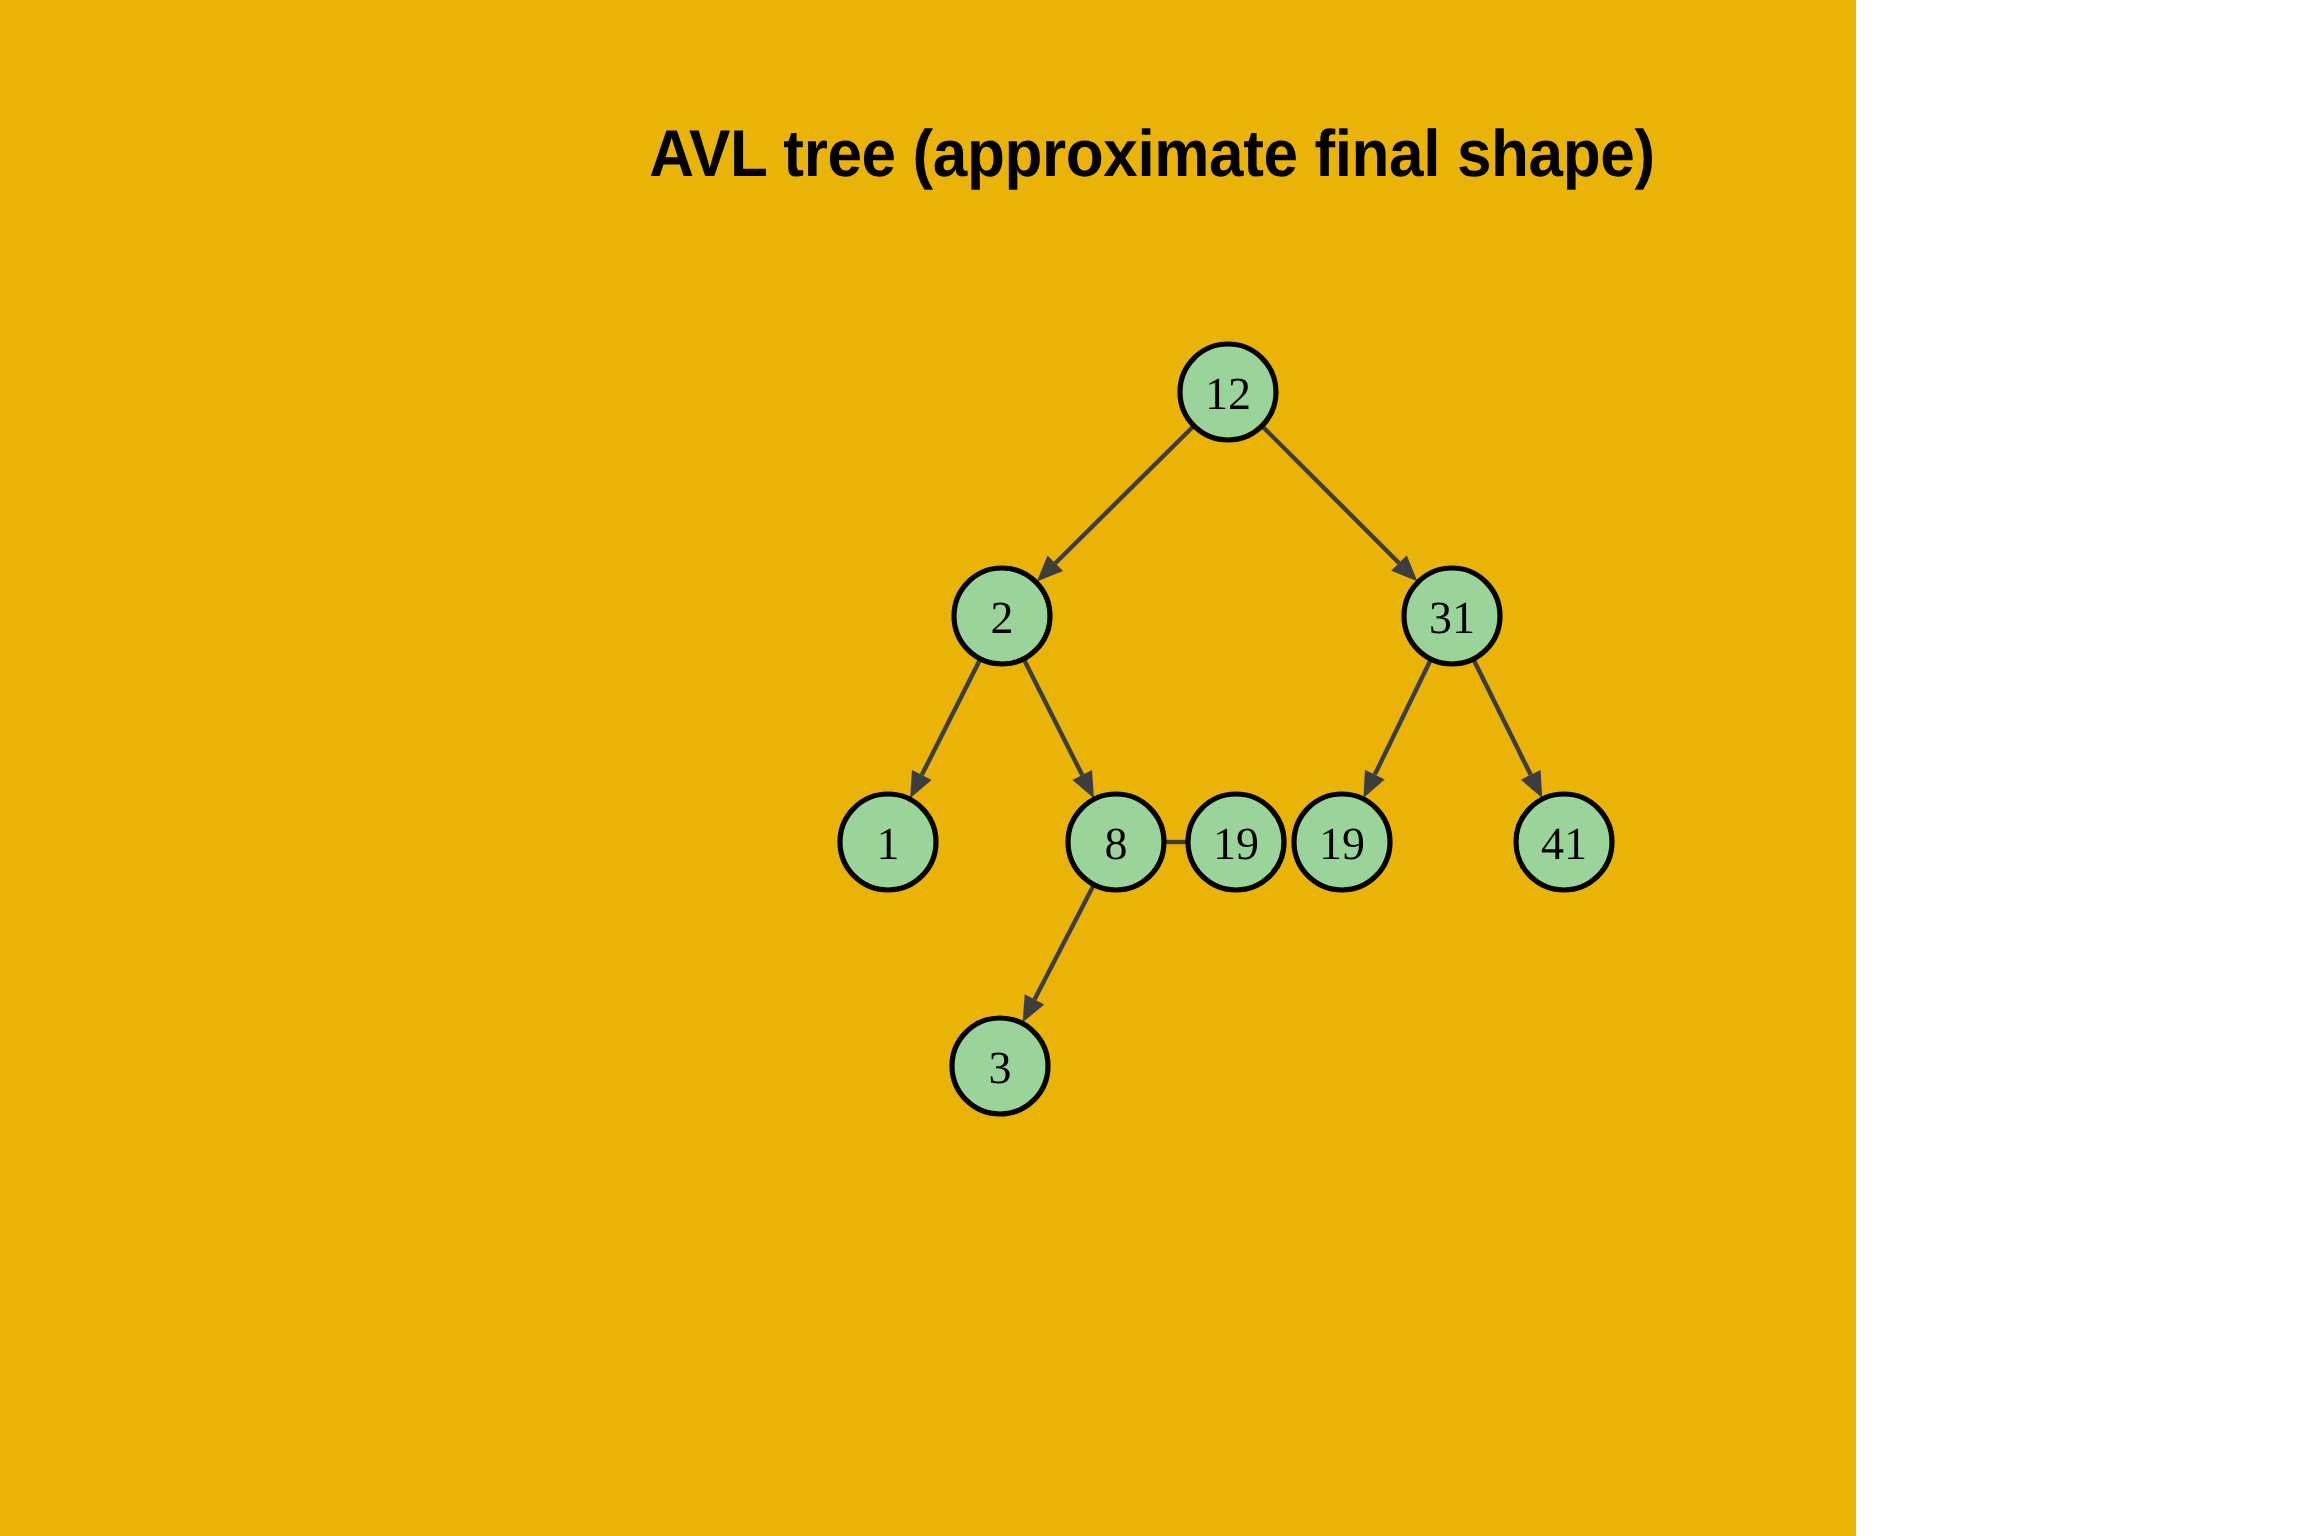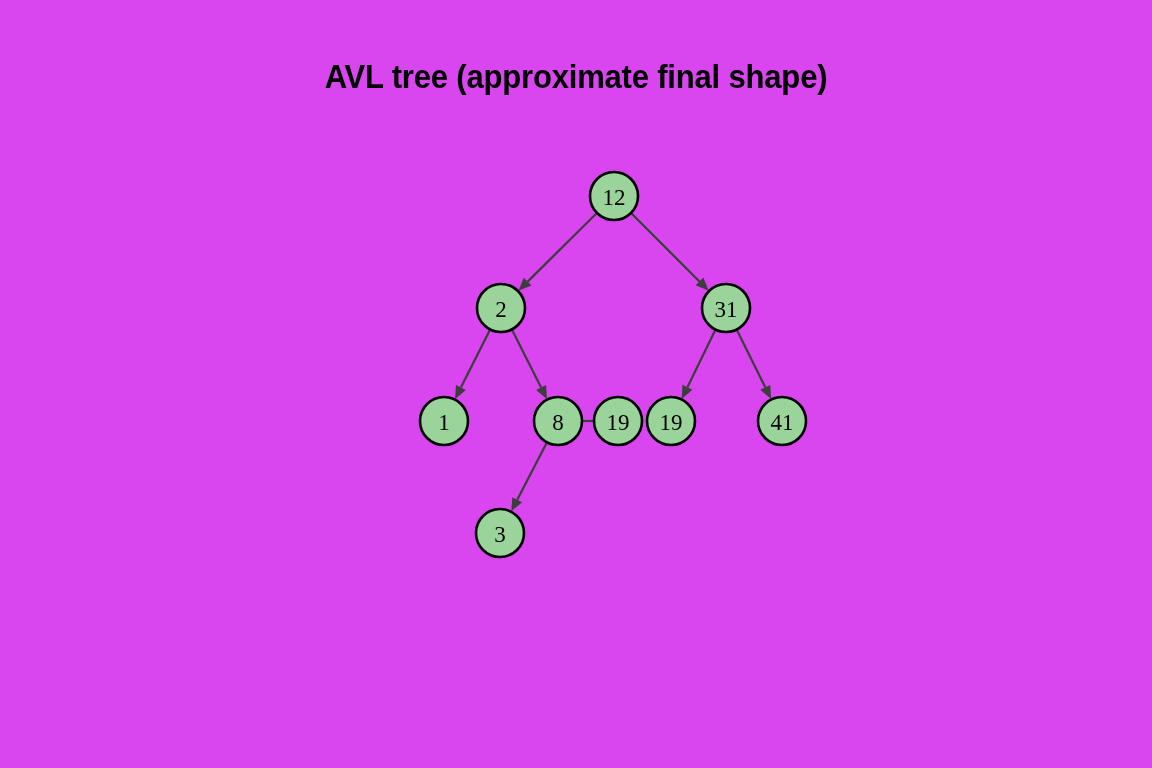--- a/index.html
+++ b/index.html
@@ -8,23 +8,23 @@
     background: #ffffff;
   }
   body {
     width: 1152px;
     height: 768px;
     overflow: hidden;
     font-family: "Liberation Sans", sans-serif;
   }
   #canvas {
     position: relative;
-    width: 1152px;
+    width: 928px;
     height: 768px;
-    background: #d946ef;
+    background: #eab308;
   }
   #diagram-title {
     position: absolute;
     left: 0;
     top: 58px;
     width: 1152px;
     text-align: center;
     font-family: "Liberation Sans", sans-serif;
     font-weight: bold;
     font-size: 33px;

